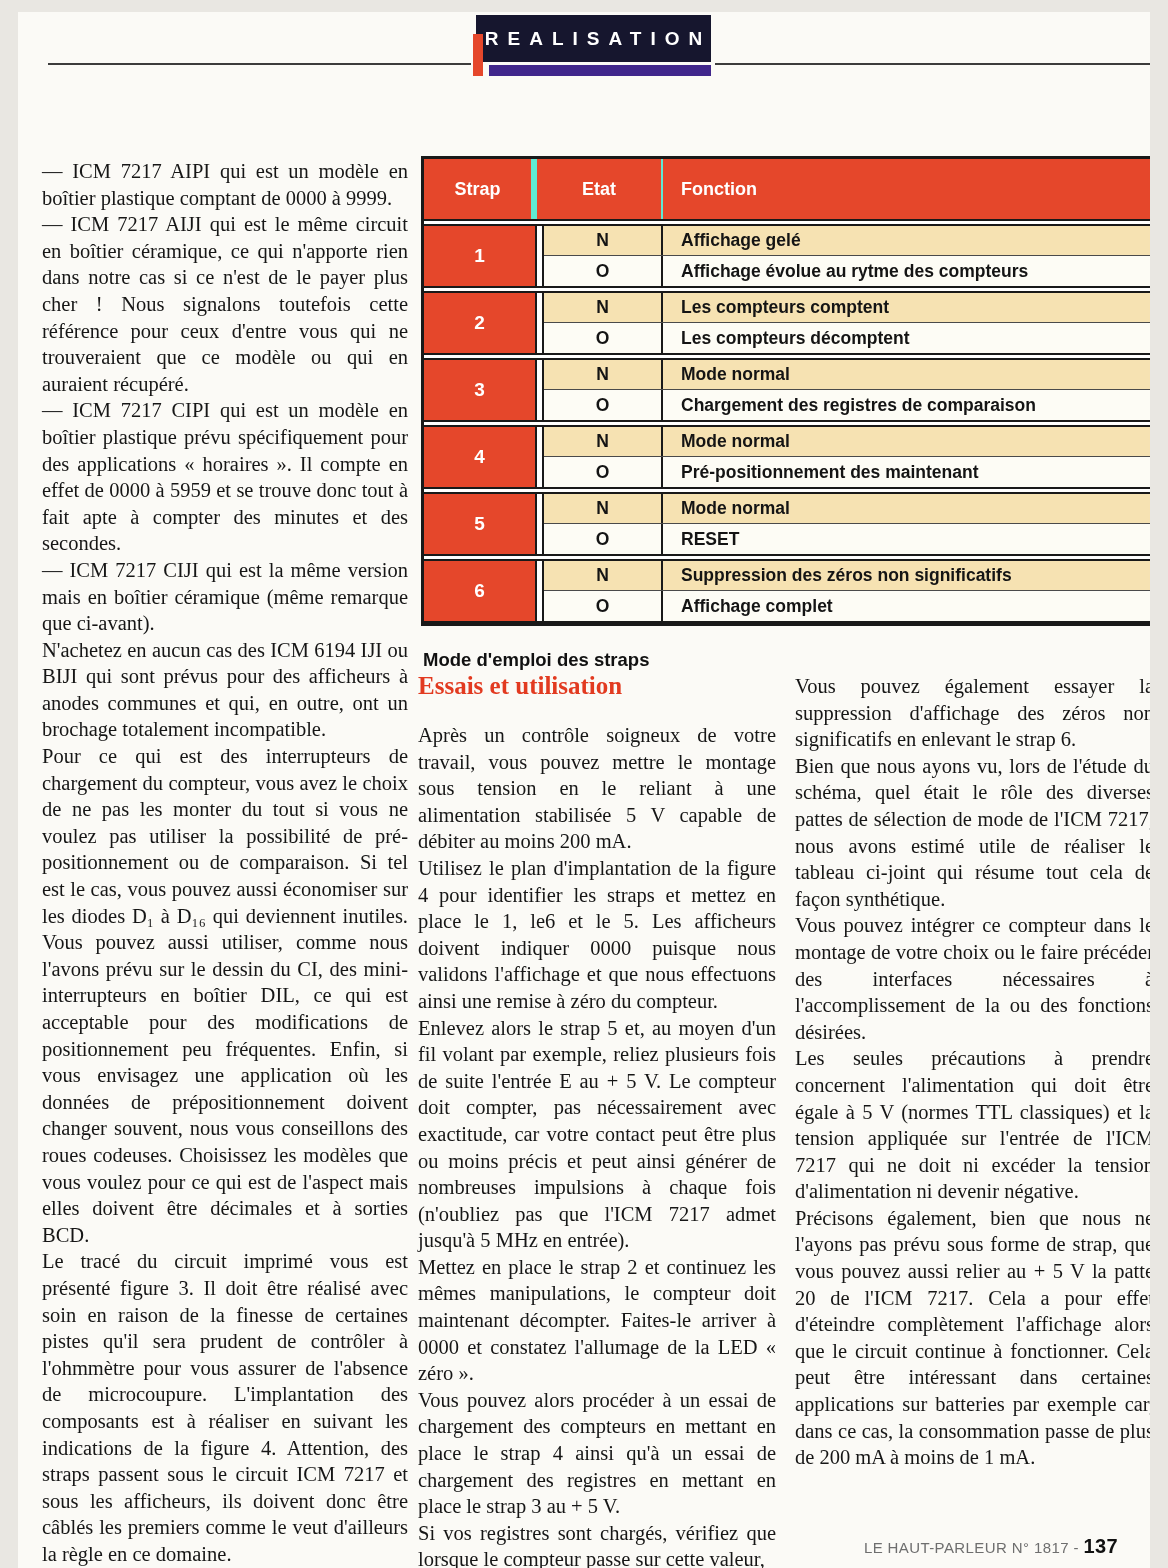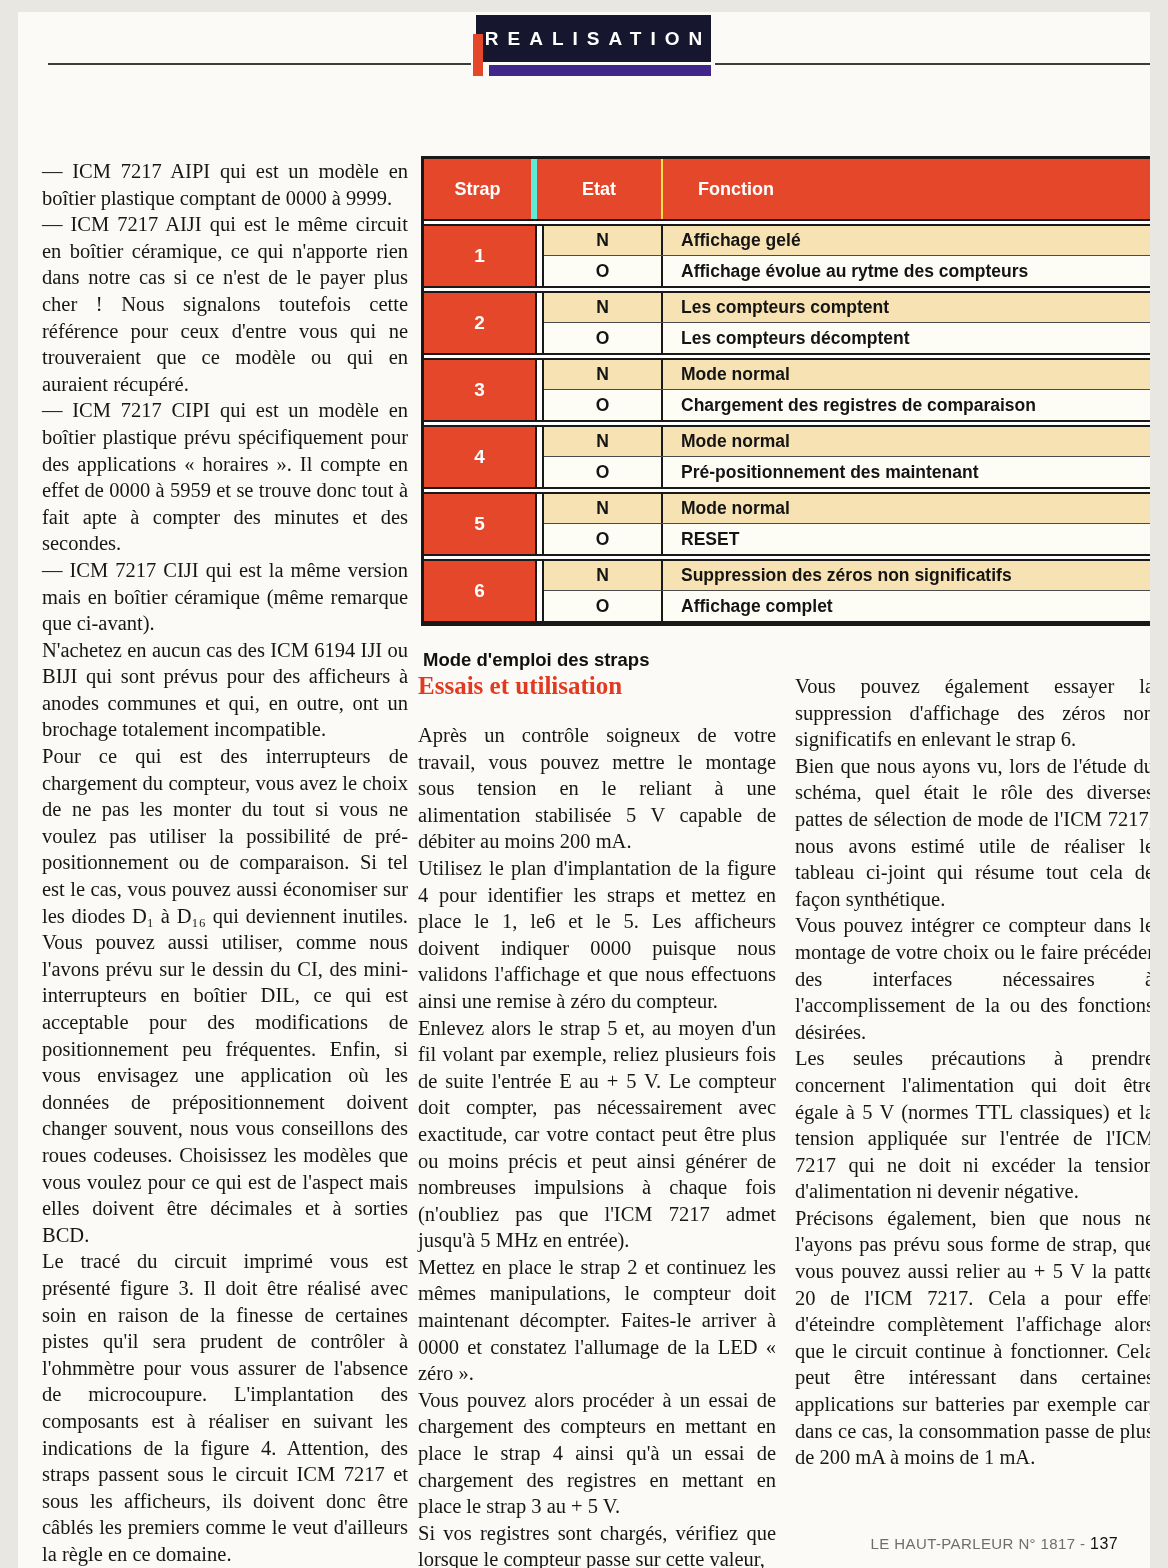--- a/index.html
+++ b/index.html
@@ -52,22 +52,22 @@
   .straps-table{
     position:absolute;left:403px;top:144px;width:733px;
     border:3px solid #191919;background:#fff;
     font-family:"Liberation Sans","DejaVu Sans",sans-serif;font-weight:bold;
   }
   .t-head{
     display:flex;height:62px;background:var(--table-red);
     border-bottom:2px solid #191919;color:#fff;font-size:18px;
   }
   .h-strap{width:113px;border-right:6px solid #5eead4;display:flex;align-items:center;justify-content:center;}
-  .h-etat{width:126px;border-right:2px solid #fde047;display:flex;align-items:center;justify-content:center;}
-  .h-func{flex:1;display:flex;align-items:center;padding-left:35px;}
+  .h-etat{width:126px;border-right:2px solid #5eead4;display:flex;align-items:center;justify-content:center;}
+  .h-func{flex:1;display:flex;align-items:center;padding-left:18px;}
   .t-group{display:flex;margin-top:3px;border-top:2px solid #191919;border-bottom:2px solid #191919;}
   .t-strap{
     width:113px;background:var(--table-red);border-right:2px solid #191919;
     color:#fff;display:flex;align-items:center;justify-content:center;font-size:19px;
   }
   .t-gutter{width:7px;background:#fff;border-right:2px solid #191919;}
   .t-rows{flex:1;display:flex;flex-direction:column;}
   .t-row{display:flex;height:30px;align-items:stretch;font-size:17.5px;color:#141414;}
   .t-row.n{background:var(--cream);border-bottom:1.5px solid #4a4a4a;}
   .t-row.o{background:#fdfcf5;}
@@ -78,21 +78,21 @@
     font-family:"Liberation Sans","DejaVu Sans",sans-serif;
     font-weight:bold;font-size:18.5px;color:#111;
   }
 
   
   .footer{
     position:absolute;right:32px;top:1523px;
     font-family:"Liberation Sans","DejaVu Sans",sans-serif;
     font-size:15px;color:#6e6e6e;letter-spacing:.4px;
   }
-  .footer .page-num{color:#111;font-weight:normal;font-size:16px;}
+  .footer .page-num{color:#111;font-weight:bold;font-size:20px;}
   .bottom-strip{position:absolute;left:585px;top:1561px;width:545px;height:4px;background:#6f6f6f;opacity:.55;}
 </style>
 </head>
 <body>
 
 <div class="page">
 
   <div class="rule-seg rule-left"></div>
   <div class="rule-seg rule-right"></div>
   <div class="banner-box">

